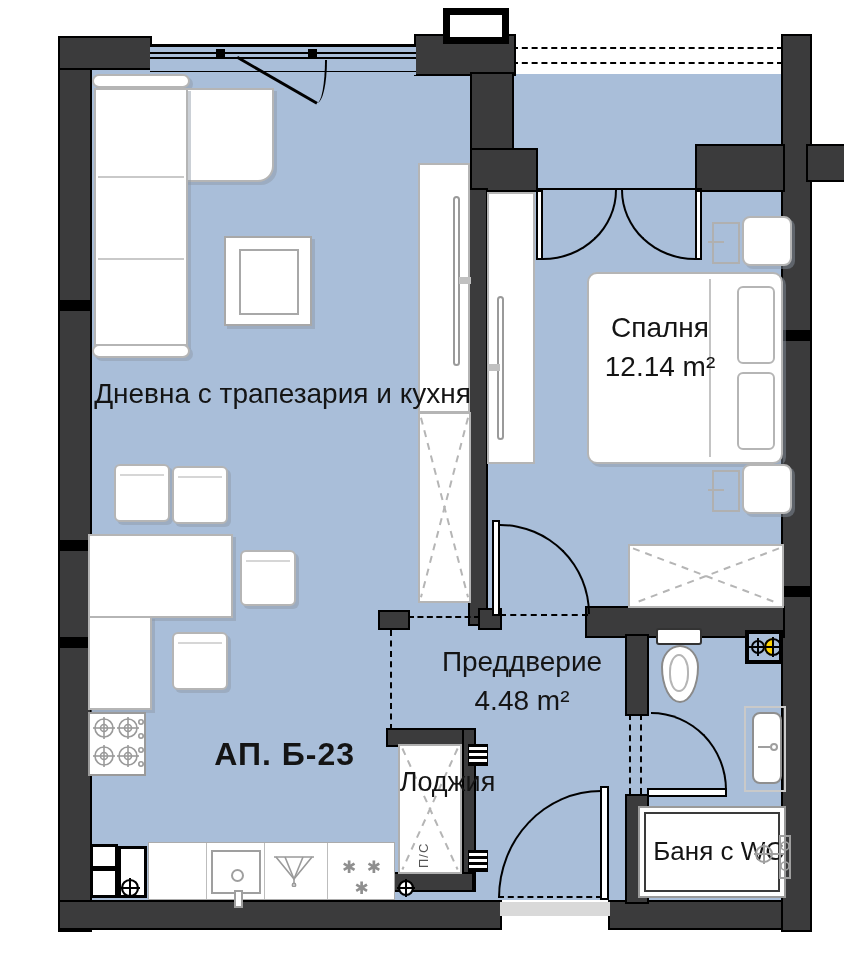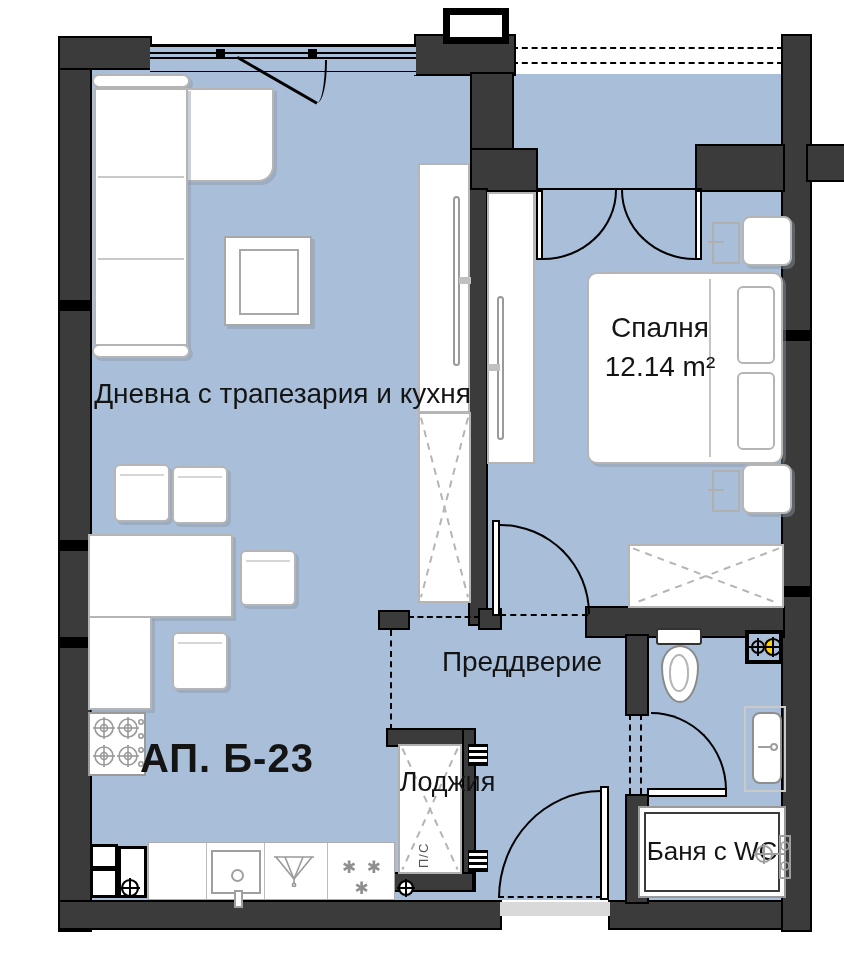--- a/index.html
+++ b/index.html
@@ -29,21 +29,21 @@
   .rlabel .l2{display:block;}
   .xsvg{position:absolute;left:0;top:0;width:100%;height:100%;}
   .chair{position:absolute;background:#fff;border:2px solid var(--fb);border-radius:6px;
          box-shadow:3px 3px 0 rgba(140,150,165,.45);z-index:6;box-sizing:border-box;}
   .chair::after{content:"";position:absolute;left:4px;right:4px;top:8px;border-top:2px solid #d6d6d6;}
   .railband{position:absolute;background:#fff;z-index:4;}
   .glaz{position:absolute;border-top:2px solid #000;left:0;right:0;}
   .vent{position:absolute;z-index:12;}
   .hatch{position:absolute;z-index:9;border:1px solid #000;
          background:repeating-linear-gradient(0deg,#000 0 3px,#fff 3px 6px);}
-  .apt{position:absolute;font-size:40px;font-weight:bold;letter-spacing:1px;z-index:20;text-align:left;}
+  .apt{position:absolute;font-size:32px;font-weight:bold;letter-spacing:1px;z-index:20;text-align:right;}
   .bathbox{position:absolute;background:#fff;border:2.5px solid #9a9a9a;z-index:11;box-sizing:border-box;
            display:flex;flex-direction:column;align-items:center;justify-content:center;}
   .bathbox .inner{position:absolute;inset:4px;border:2px solid #3a3a3a;}
   .bathbox .t{position:relative;font-size:26px;line-height:1.45;z-index:2;text-align:center;}
   .pcs{position:absolute;writing-mode:vertical-rl;transform:rotate(180deg);
        font-size:13px;color:#555;z-index:8;letter-spacing:1px;}
 </style>
 </head>
 <body>
 
@@ -272,37 +272,38 @@
   <svg class="vent" width="40" height="46" style="left:752px;top:834px;z-index:13;">
     <circle cx="12" cy="20" r="8" stroke="#9f9f9f" stroke-width="2" fill="none"></circle>
     <line x1="2" y1="20" x2="22" y2="20" stroke="#9f9f9f" stroke-width="2"></line>
     <line x1="12" y1="10" x2="12" y2="30" stroke="#9f9f9f" stroke-width="2"></line>
     <line x1="22" y1="20" x2="32" y2="20" stroke="#9f9f9f" stroke-width="2"></line>
     <rect x="28" y="2" width="10" height="42" fill="none" stroke="#9f9f9f" stroke-width="2"></rect>
     <circle cx="33" cy="12" r="4" stroke="#9f9f9f" stroke-width="1.6" fill="none"></circle>
     <circle cx="33" cy="32" r="4" stroke="#9f9f9f" stroke-width="1.6" fill="none"></circle>
   </svg>
 
-  <div class="bathbox" style="left:638px;top:806px;width:148px;height:92px;">
+  <div class="bathbox" style="left:638px;top:806px;width:148px;height:92px;align-items:flex-end;">
     <div class="inner"></div>
     <span class="t">Баня с WC</span>
   </div>
 
   <div class="rlabel" style="left:90px;top:374px;width:385px;">
     <span>Дневна с трапезария и кухня</span>
   </div>
 
 
   <div class="rlabel" style="left:565px;top:308px;width:190px;">
     <span>Спалня</span>
     <span class="l2">12.14 m²</span>
   </div>
 
   <div class="rlabel" style="left:412px;top:642px;width:220px;">
     <span>Преддверие</span>
+    <span class="l2">4.48 m²</span>
   </div>
 
   <div class="rlabel" style="left:385px;top:764px;width:125px;font-size:27px;">
     <span>Лоджия</span>
   </div>
 
   <div class="apt" style="left:140px;top:736px;width:215px;">АП. Б-23</div>
 
 </div>
 

